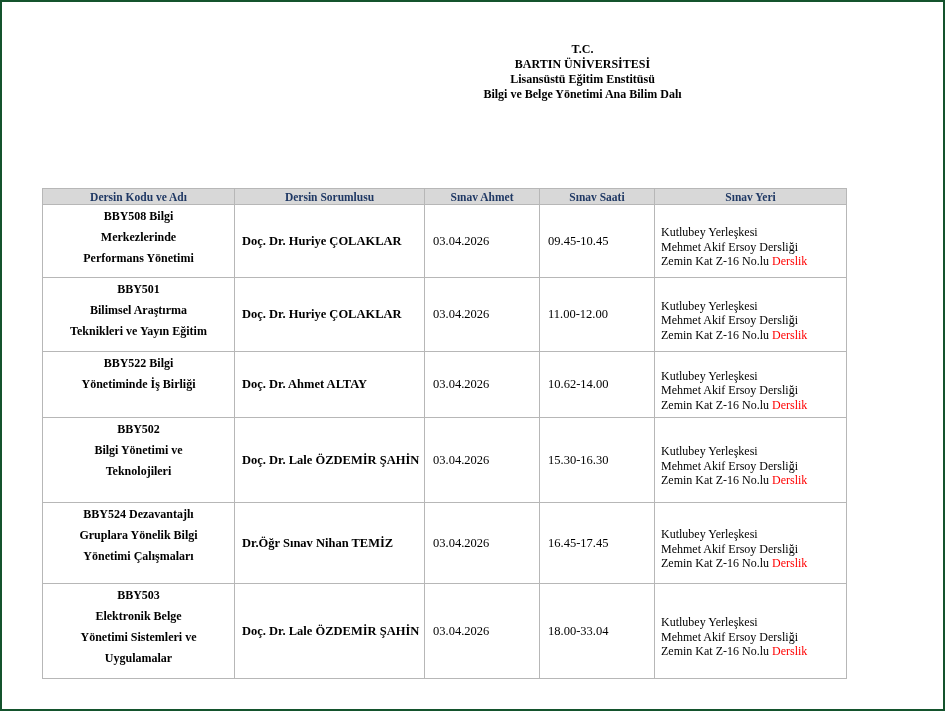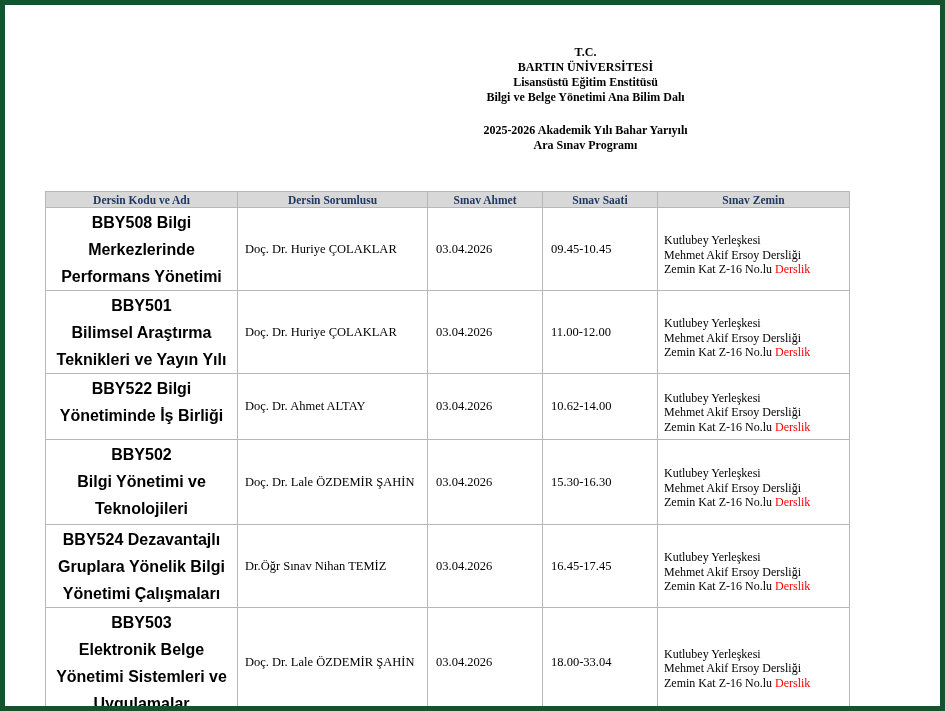--- a/index.html
+++ b/index.html
@@ -2,21 +2,21 @@
 <html style="--table-header-bg: #d8d8d8; --table-header-text: #1f3864; --highlight-red: #ff0000; --border: #b7b7b7;"><head>
 <meta charset="utf-8">
 <style>
   html, body { margin: 0; padding: 0; background: #ffffff; }
   .page {
     position: relative;
     width: 945px;
     height: 711px;
     box-sizing: border-box;
     background: #ffffff;
-    border: 5px solid #14532d;
+    border: 2px solid #14532d;
     overflow: hidden;
     font-family: "Liberation Serif", "DejaVu Serif", serif;
     color: #000000;
   }
   
   .letterhead {
     position: absolute;
     top: 40px;
     left: 217px;
     width: 727px;
@@ -62,30 +62,30 @@
   tr.r3 { height: 85px; }
   tr.r4 { height: 81px; }
   tr.r5 { height: 95px; }
 
   td.course {
     vertical-align: top;
     text-align: center;
     padding: 1px 2px 0 2px;
   }
   td.course .course-name {
-    font-family: Liberation Sans, sans-serif;
-    font-weight: bold;
-    font-size: 16px;
-    line-height: 27px;
+    font-family: Liberation Serif, serif;
+    font-weight: bold;
+    font-size: 12px;
+    line-height: 21px;
     white-space: pre-line;
   }
   td.instr {
     vertical-align: middle;
     padding: 0 4px 0 7px;
-    font-weight: normal;
+    font-weight: bold;
     font-size: 12.5px;
   }
   td.date, td.time {
     vertical-align: middle;
     padding: 0 2px 0 8px;
     font-size: 12.5px;
   }
   td.loc {
     vertical-align: middle;
     padding: 12px 4px 0 6px;
@@ -98,39 +98,37 @@
 </head>
 <body>
 
 <div class="page">
 
   <header class="letterhead">
     <div class="lh-lines">T.C.
 BARTIN ÜNİVERSİTESİ
 Lisansüstü Eğitim Enstitüsü
 Bilgi ve Belge Yönetimi Ana Bilim Dalı</div>
-    <div class="doc-title">2025-2026 Akademik Yılı Bahar Yarıyılı
-Ara Sınav Programı</div>
   </header>
 
   <table class="exam-table">
     <colgroup>
       <col style="width:192px">
         <col style="width:190px">
         <col style="width:115px">
         <col style="width:115px">
         <col style="width:192px">
     </colgroup>
     <thead>
       <tr>
         <th>Dersin Kodu ve Adı</th>
         <th>Dersin Sorumlusu</th>
         <th>Sınav Ahmet</th>
         <th>Sınav Saati</th>
-        <th>Sınav Zemin</th>
+        <th>Sınav Yeri</th>
       </tr>
     </thead>
     <tbody>
       <tr class="r0">
         <td class="course">
             <div class="course-name">BBY508 Bilgi
 Merkezlerinde
 Performans Yönetimi</div>
           </td>
         <td class="instr">Doç. Dr. Huriye ÇOLAKLAR</td>
@@ -139,21 +137,21 @@
         <td class="loc">
           <div class="loc-lines">Kutlubey Yerleşkesi
 Mehmet Akif Ersoy Dersliği</div>
           <div><span>Zemin Kat Z-16 No.lu </span><span class="hl">Derslik</span></div>
         </td>
       </tr>
       <tr class="r1">
         <td class="course">
             <div class="course-name">BBY501
 Bilimsel Araştırma
-Teknikleri ve Yayın Yılı</div>
+Teknikleri ve Yayın Eğitim</div>
           </td>
         <td class="instr">Doç. Dr. Huriye ÇOLAKLAR</td>
         <td class="date">03.04.2026</td>
         <td class="time">11.00-12.00</td>
         <td class="loc">
           <div class="loc-lines">Kutlubey Yerleşkesi
 Mehmet Akif Ersoy Dersliği</div>
           <div><span>Zemin Kat Z-16 No.lu </span><span class="hl">Derslik</span></div>
         </td>
       </tr>

